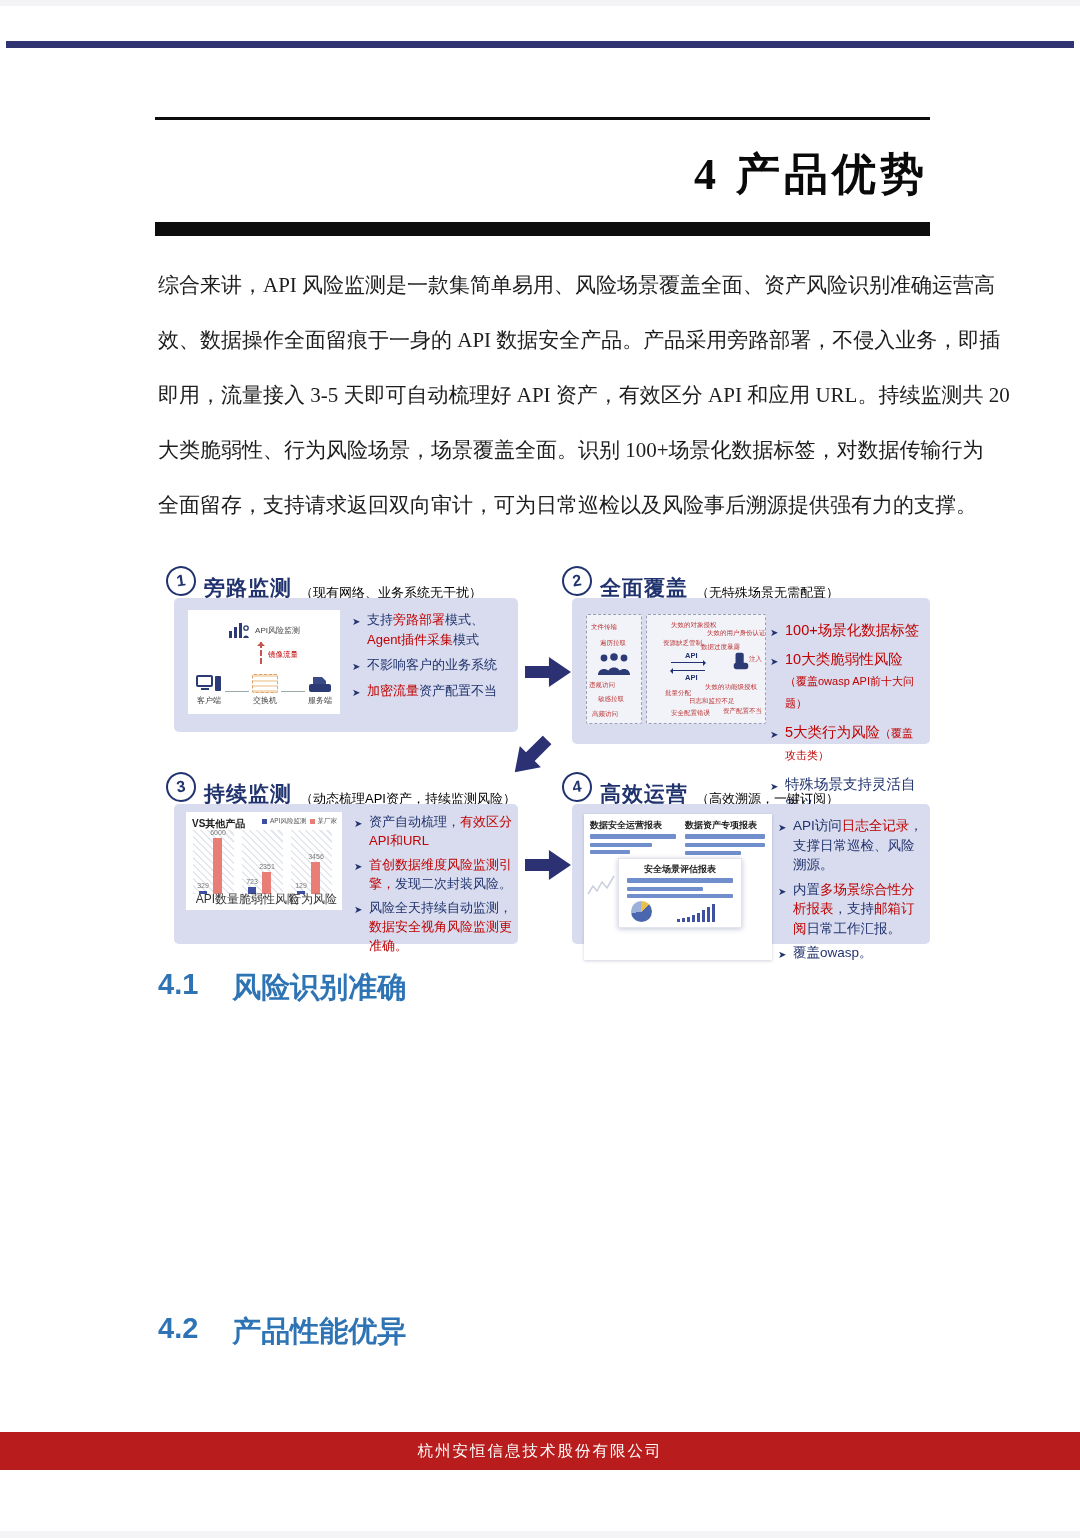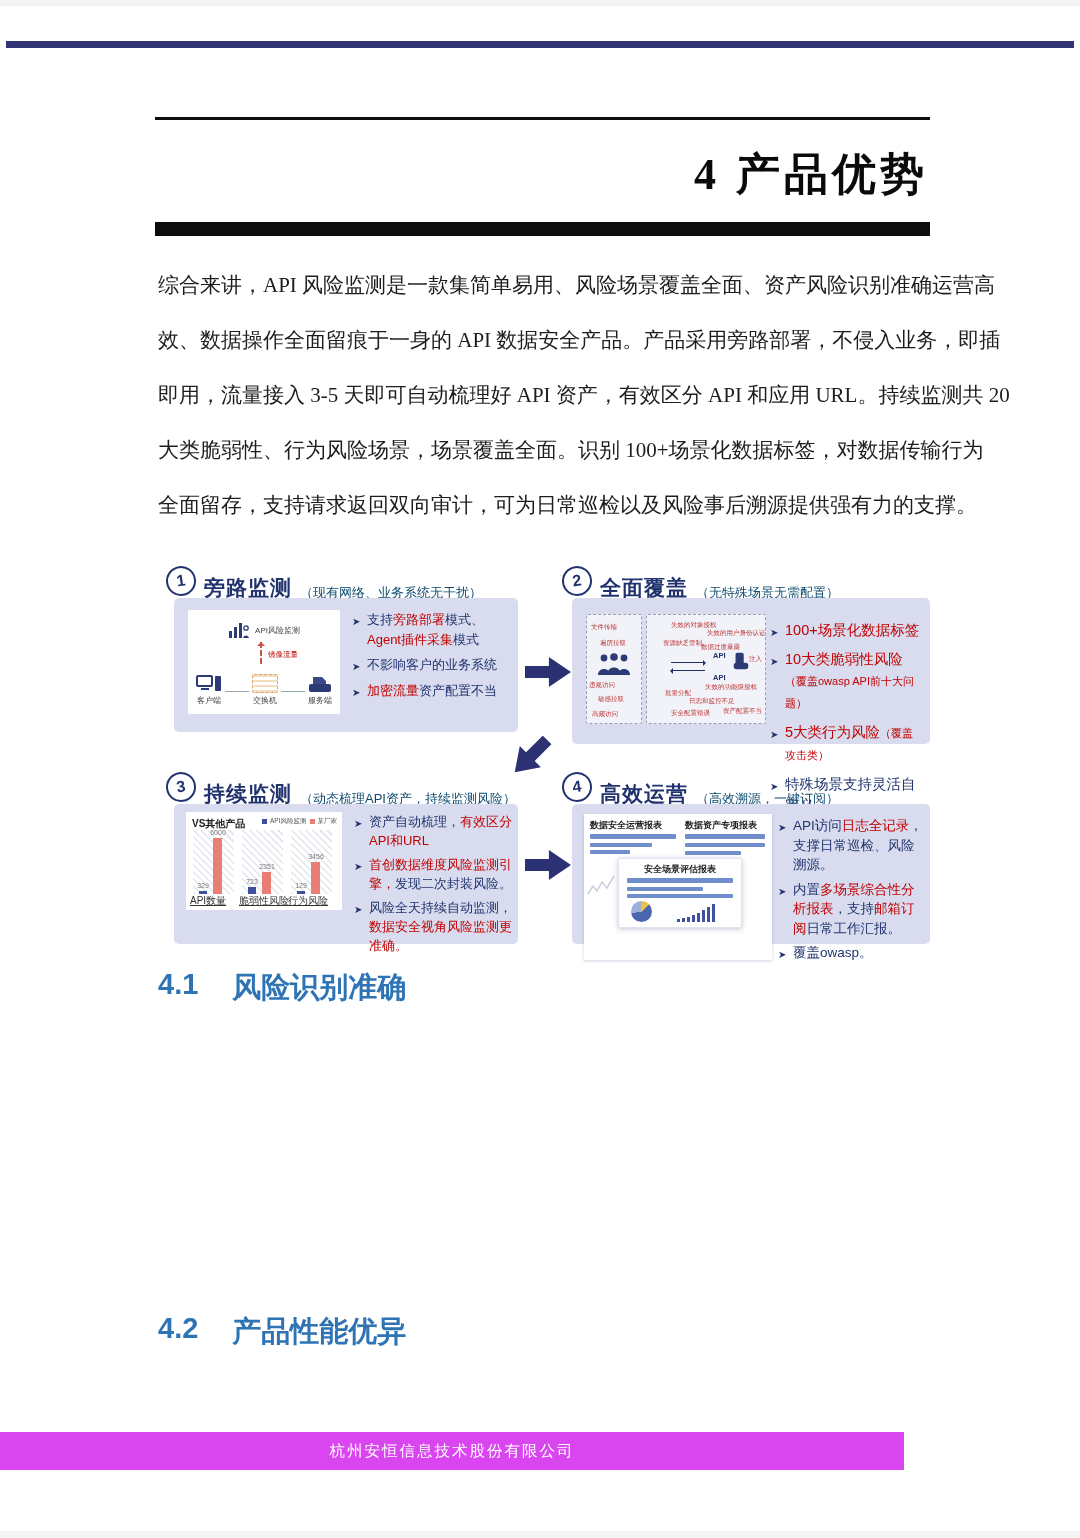--- a/index.html
+++ b/index.html
@@ -31,21 +31,21 @@
   
   .sech{position:absolute;left:158px;display:flex;gap:34px;font-weight:bold;font-size:29px;color:#2e74b5;}
   .sech.s41{top:968px;}
   .sech.s42{top:1312px;justify-content:space-between;}
   
   .diagram{position:absolute;left:158px;top:556px;width:780px;height:392px;}
   .qhead{position:absolute;display:flex;align-items:center;gap:8px;}
   .qnum{width:26px;height:26px;border:2px solid #21336e;border-radius:50%;color:#21336e;font-weight:bold;
         font-size:16px;display:flex;align-items:center;justify-content:center;transform:rotate(-8deg);}
   .qtitle{font-size:21px;font-weight:bold;color:#21336e;letter-spacing:1px;margin-top:13px;}
-  .qnote{font-size:13px;color:#0c4a6e;margin-top:24px;}
+  .qnote{font-size:13px;color:#000000;margin-top:24px;}
   .q1h{left:8px;top:4px;} .q2h{left:404px;top:4px;} .q3h{left:8px;top:210px;} .q4h{left:404px;top:210px;}
   .panel{position:absolute;background:#d8dcee;border-radius:5px;}
   .q1p{left:16px;top:42px;width:344px;height:134px;}
   .q2p{left:414px;top:42px;width:358px;height:146px;}
   .q3p{left:16px;top:248px;width:344px;height:140px;}
   .q4p{left:414px;top:248px;width:358px;height:140px;}
   .whitebox{position:absolute;background:#fff;}
   
   .barrow{position:absolute;width:46px;height:34px;background:#2c3174;
           clip-path:polygon(0% 32%,52% 32%,52% 6%,100% 50%,52% 94%,52% 68%,0% 68%);}
@@ -73,56 +73,56 @@
   .nb-flow{position:absolute;left:80px;top:40px;font-size:7.5px;color:#c00000;}
   .nb-row{position:absolute;left:8px;right:8px;bottom:8px;display:flex;align-items:flex-end;}
   .nb-node{display:flex;flex-direction:column;align-items:center;gap:2px;font-size:8px;color:#444;}
   .nb-dash{flex:1;border-top:1.5px solid #9aa;margin:0 3px 14px;}
   .sw{width:24px;height:17px;border:1px dashed #dca06a;background:repeating-linear-gradient(0deg,#f3ddbe 0 2px,#fff 2px 5px);border-radius:2px;}
   
   .dbx{position:absolute;border:1px dashed #99a0b5;background:rgba(255,255,255,.65);border-radius:2px;}
   .bx1{left:14px;top:16px;width:54px;height:108px;}
   .bx2{left:74px;top:16px;width:118px;height:108px;}
   .slb{position:absolute;font-size:6.5px;color:#b33;white-space:nowrap;}
-  .api-lb{position:absolute;font-size:7.5px;color:#21336e;font-weight:bold;margin-left:28px;}
+  .api-lb{position:absolute;font-size:7.5px;color:#21336e;font-weight:bold;}
   .harrow{position:absolute;height:0;border-top:1.5px solid #21336e;width:34px;}
   .harrow.r:after{content:'';position:absolute;right:-4px;top:-3.5px;border:3px solid transparent;border-left-color:#21336e;}
   .harrow.l:after{content:'';position:absolute;left:-4px;top:-3.5px;border:3px solid transparent;border-right-color:#21336e;}
   .ppl{position:absolute;left:10px;top:38px;}
   .srv2{position:absolute;left:84px;top:36px;}
   
   .chartbox{left:12px;top:8px;width:156px;height:98px;}
   .cb-top{display:flex;justify-content:space-between;align-items:flex-start;padding:5px 5px 0 6px;}
   .cb-title{font-size:10px;font-weight:bold;color:#222;}
   .lg{display:flex;align-items:center;gap:3px;font-size:6.5px;color:#555;}
   .sq{display:inline-block;width:5px;height:5px;}
   .sq.navy{background:#3f4fa0;} .sq.red{background:#e97e76;}
   .cb-plot{position:absolute;left:4px;top:16px;display:flex;}
   .cg{position:relative;width:49px;height:78px;}
   .hatch{position:absolute;left:3px;right:5px;top:2px;bottom:12px;
          background:repeating-linear-gradient(45deg,rgba(168,176,202,.30) 0 1.5px,transparent 1.5px 5px);}
   .cg .bar{position:absolute;bottom:12px;}
   .cg .bn{left:9px;width:8px;background:#3f4fa0;}
   .cg .br{left:23px;width:9px;background:#e97e76;}
   .bv{position:absolute;font-size:7px;color:#777;width:26px;text-align:center;}
-  .cl{position:absolute;bottom:-2px;left:0;right:0;text-align:left;font-size:10px;color:#333;white-space:nowrap;text-decoration:underline;}
+  .cl{position:absolute;bottom:-2px;left:0;right:0;text-align:right;font-size:12px;color:#333;white-space:nowrap;}
   
   .dash{left:12px;top:10px;width:188px;height:146px;box-shadow:0 1px 3px rgba(70,80,130,.25);}
   .dash-title{position:absolute;font-size:9px;font-weight:bold;color:#222;white-space:nowrap;}
   .bb{position:absolute;background:#6f8ecb;border-radius:1px;}
   .dash-card{position:absolute;left:34px;top:44px;width:122px;height:68px;background:#fff;border:1px solid #e2e5f0;
              box-shadow:0 1px 5px rgba(60,70,120,.3);}
   .dash-card .dash-title{left:0;right:0;top:4px;text-align:center;}
   .pie{position:absolute;left:12px;top:42px;width:21px;height:21px;border-radius:50%;
        background:conic-gradient(#e9c04a 0 13%,#4a66ae 13% 72%,#9db0da 72% 100%);}
   .mini{position:absolute;left:58px;bottom:5px;display:flex;align-items:flex-end;gap:2px;}
   .mini i{display:block;width:3px;background:#3f51a0;}
   .squig{position:absolute;left:3px;top:50px;}
   
-  .footer{position:absolute;left:0;top:1432px;width:904px;height:38px;background:#d946ef;color:#fff;
+  .footer{position:absolute;left:0;top:1432px;width:1080px;height:38px;background:#b91c1c;color:#fff;
           display:flex;align-items:center;justify-content:center;font-size:15.5px;letter-spacing:2px;}
 </style>
 </head>
 <body>
 
 <div class="page">
   <div class="strip top"></div>
   <div class="hline"></div>
 
 

